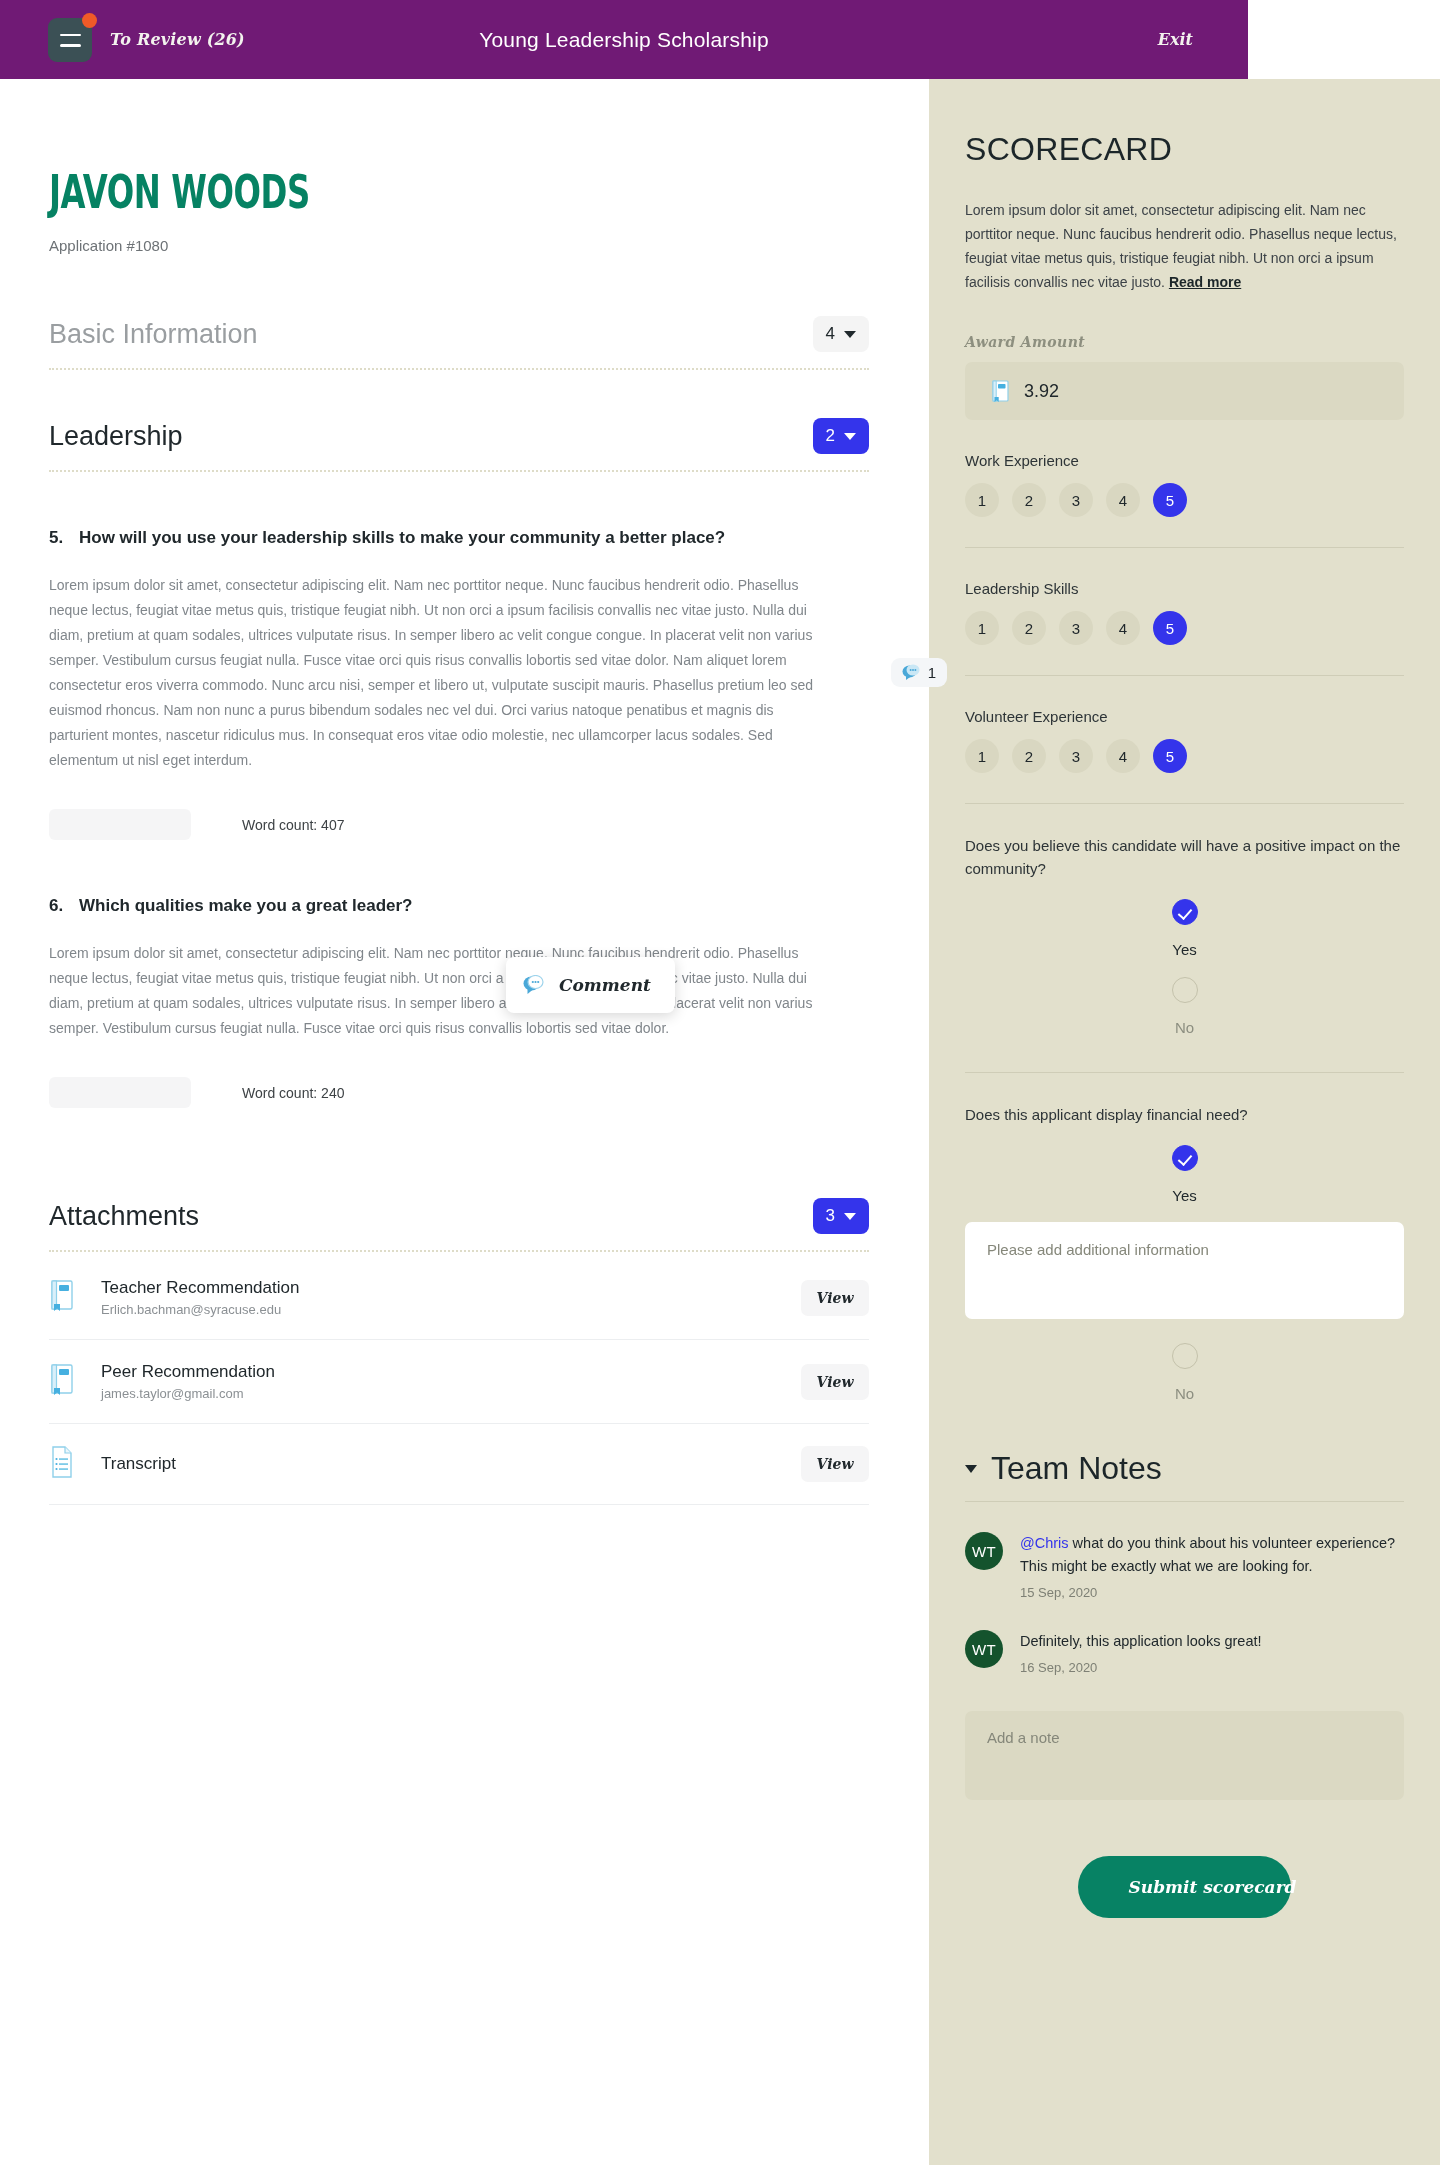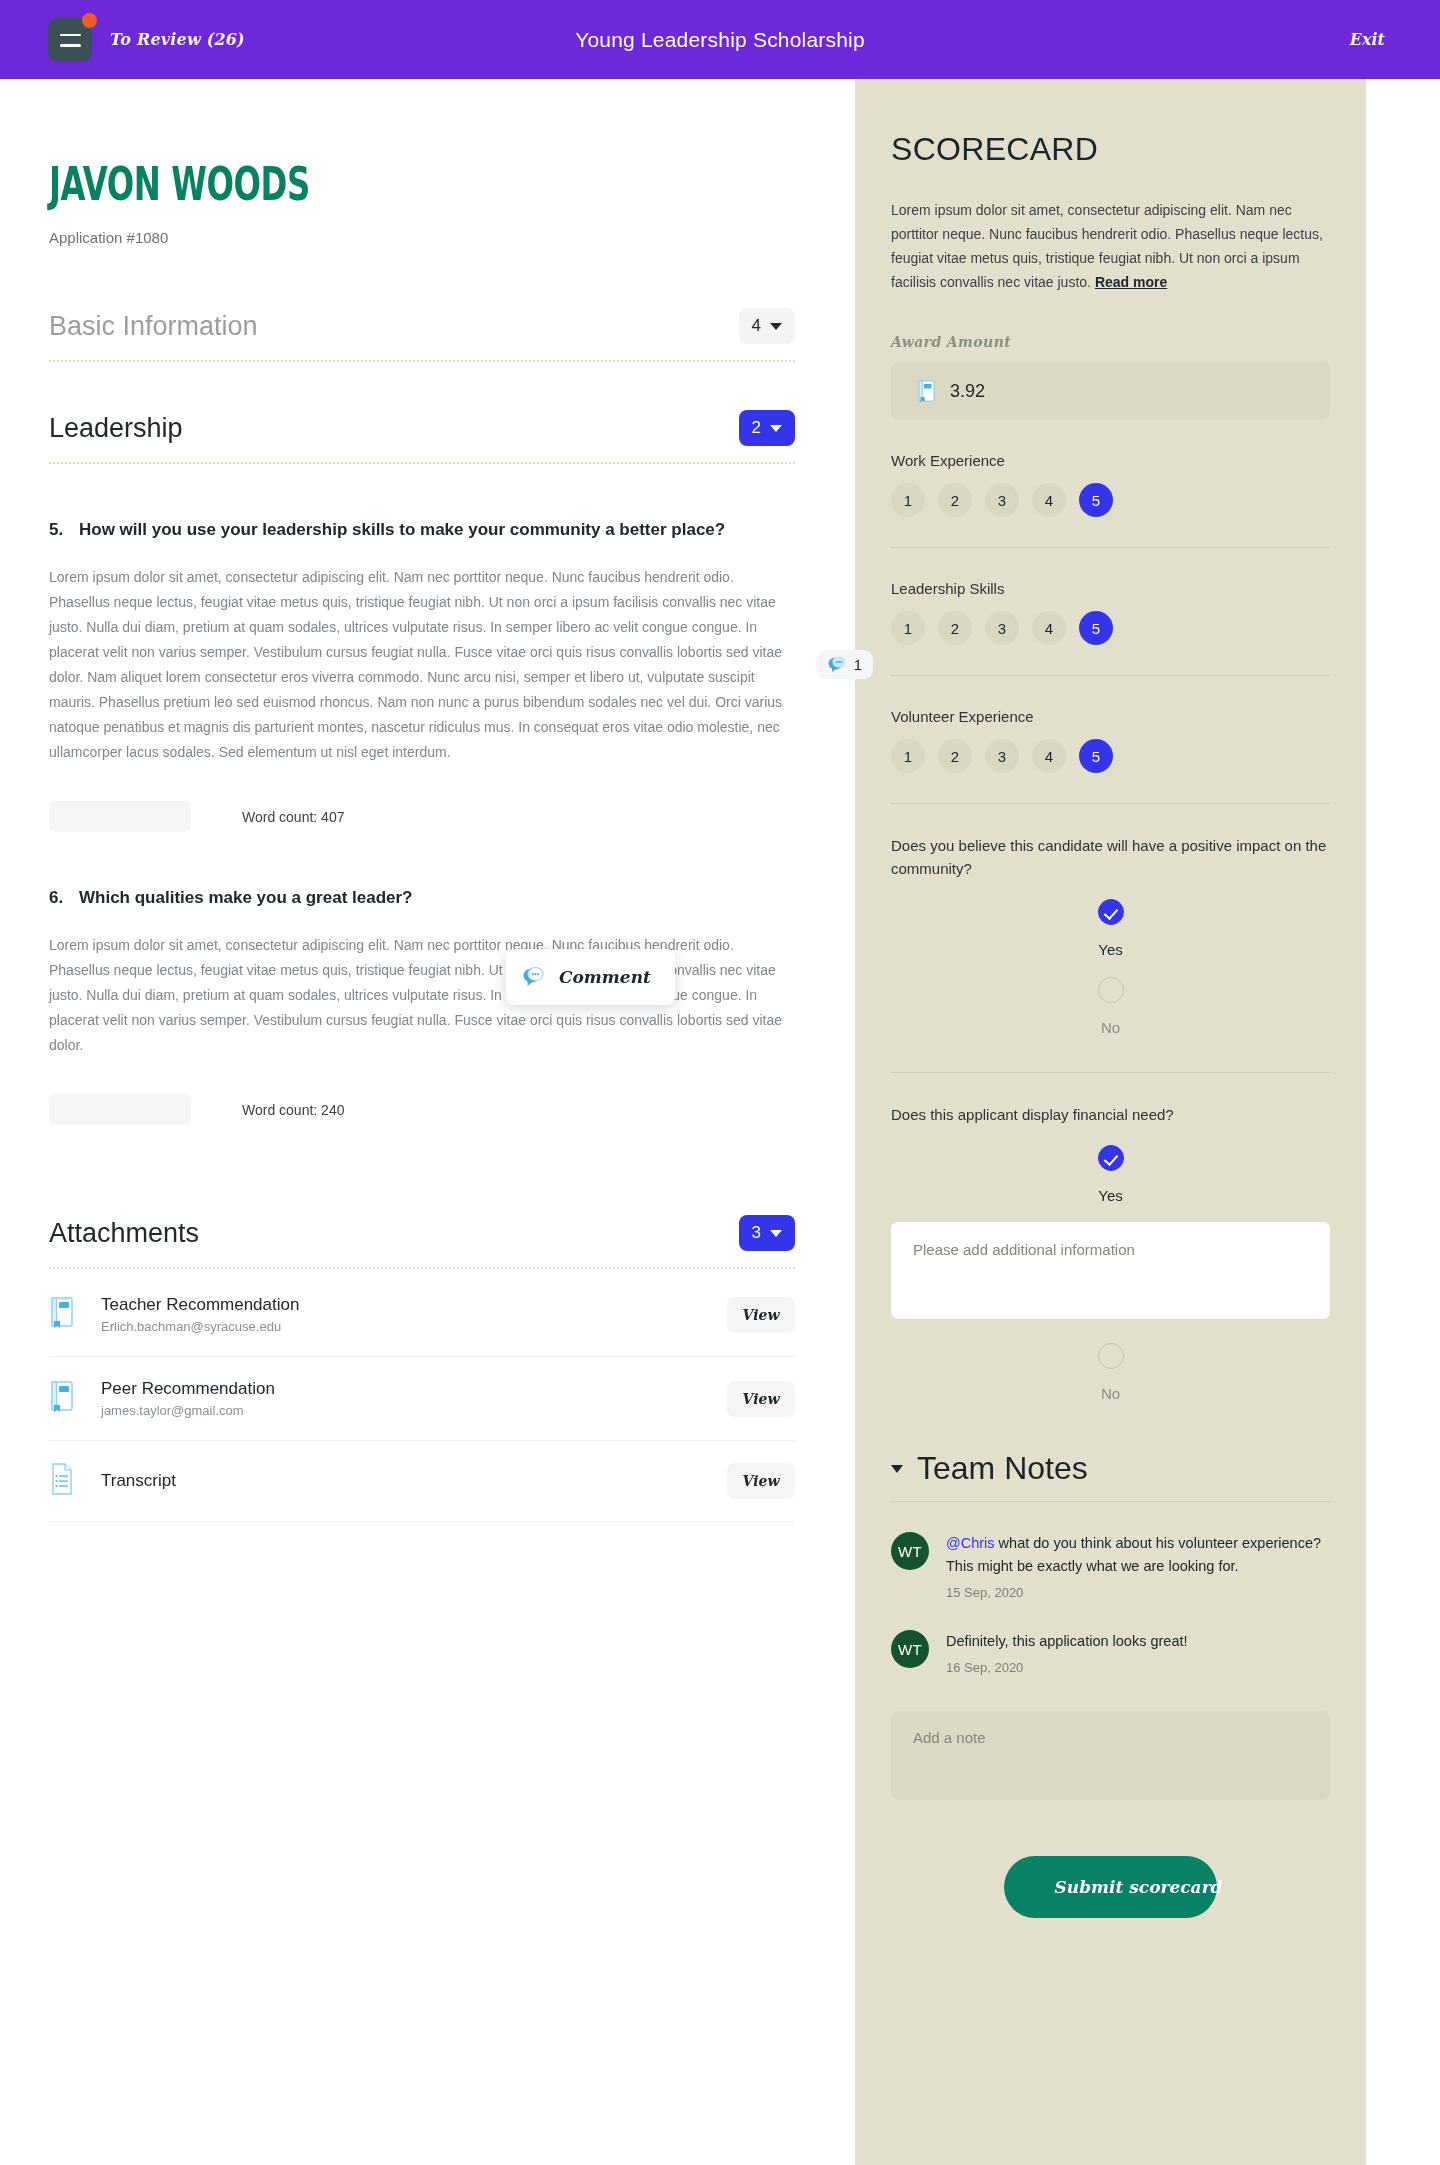--- a/index.html
+++ b/index.html
@@ -8,25 +8,25 @@
     width: 1440px;
     background: #ffffff;
     font-family: "Liberation Sans", sans-serif;
   }
 
   body { width: 1440px; min-height: 2165px; position: relative; }
 
   
   .topbar {
     height: 79px;
-    background: #6d28d9;
+    background: #701a75;
     display: flex;
     align-items: center;
     position: relative;
-    width: 1440px;
+    width: 1248px;
   }
   .hamburger-wrap {
     position: absolute;
     left: 48px;
     top: 18px;
     width: 44px;
     height: 44px;
   }
   .hamburger {
     width: 44px; height: 44px;
@@ -84,24 +84,24 @@
     font-weight: bold;
     font-size: 16px;
     color: #f3f3ee;
     cursor: pointer;
     text-align: center;
   }
 
   
   .body-wrap { display: flex; align-items: flex-start; width: 1440px; }
   .left-col {
-    width: 855px;
+    width: 929px;
     min-height: 2086px;
     background: #ffffff;
-    padding: 0 0 60px 0;
+    padding: 8px 0 60px 0;
   }
   .right-col {
     width: 511px;
     min-height: 2086px;
     background: #e2e0cc;
     padding: 52px 36px 60px 36px;
   }
 
   .left-inner { padding: 82px 60px 0 49px; }
 

